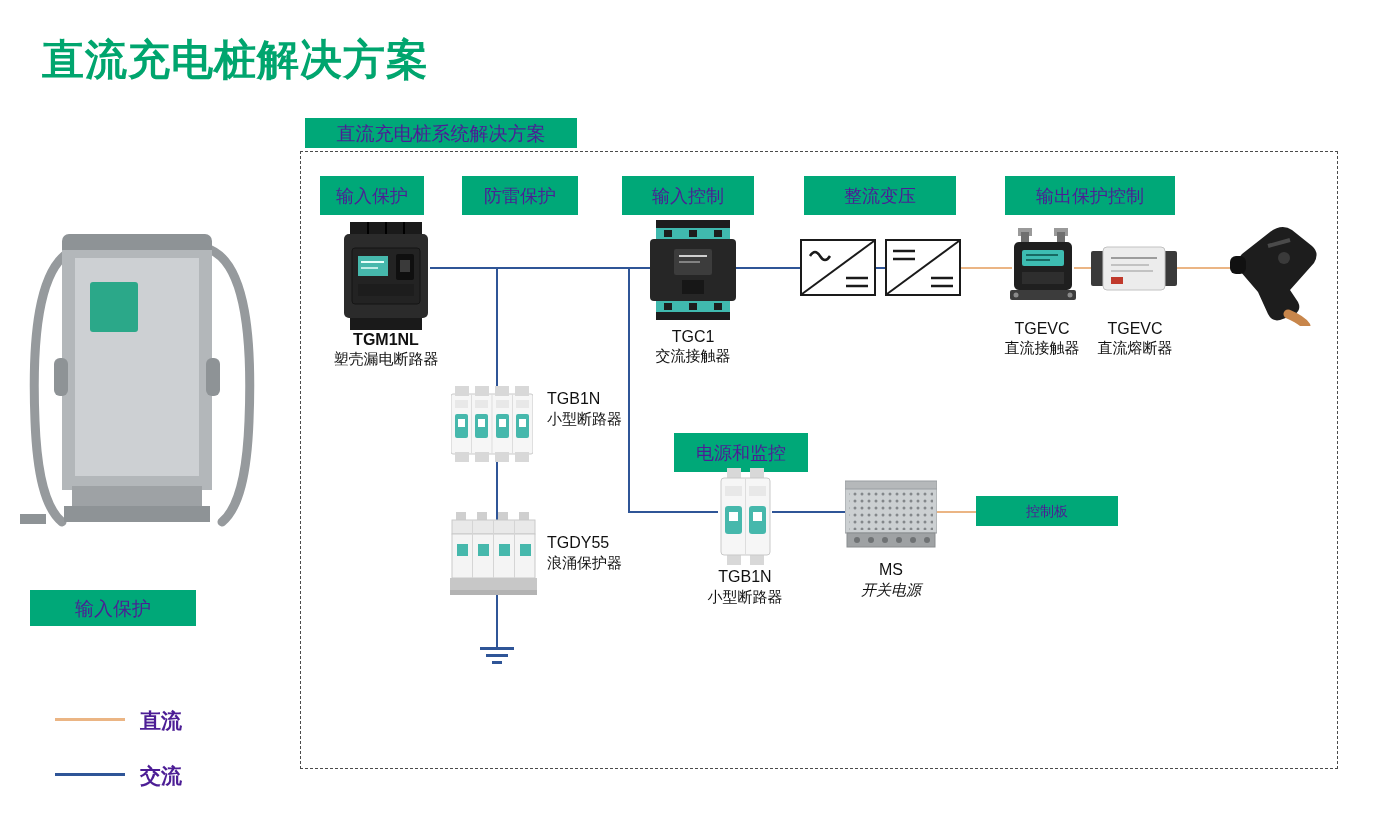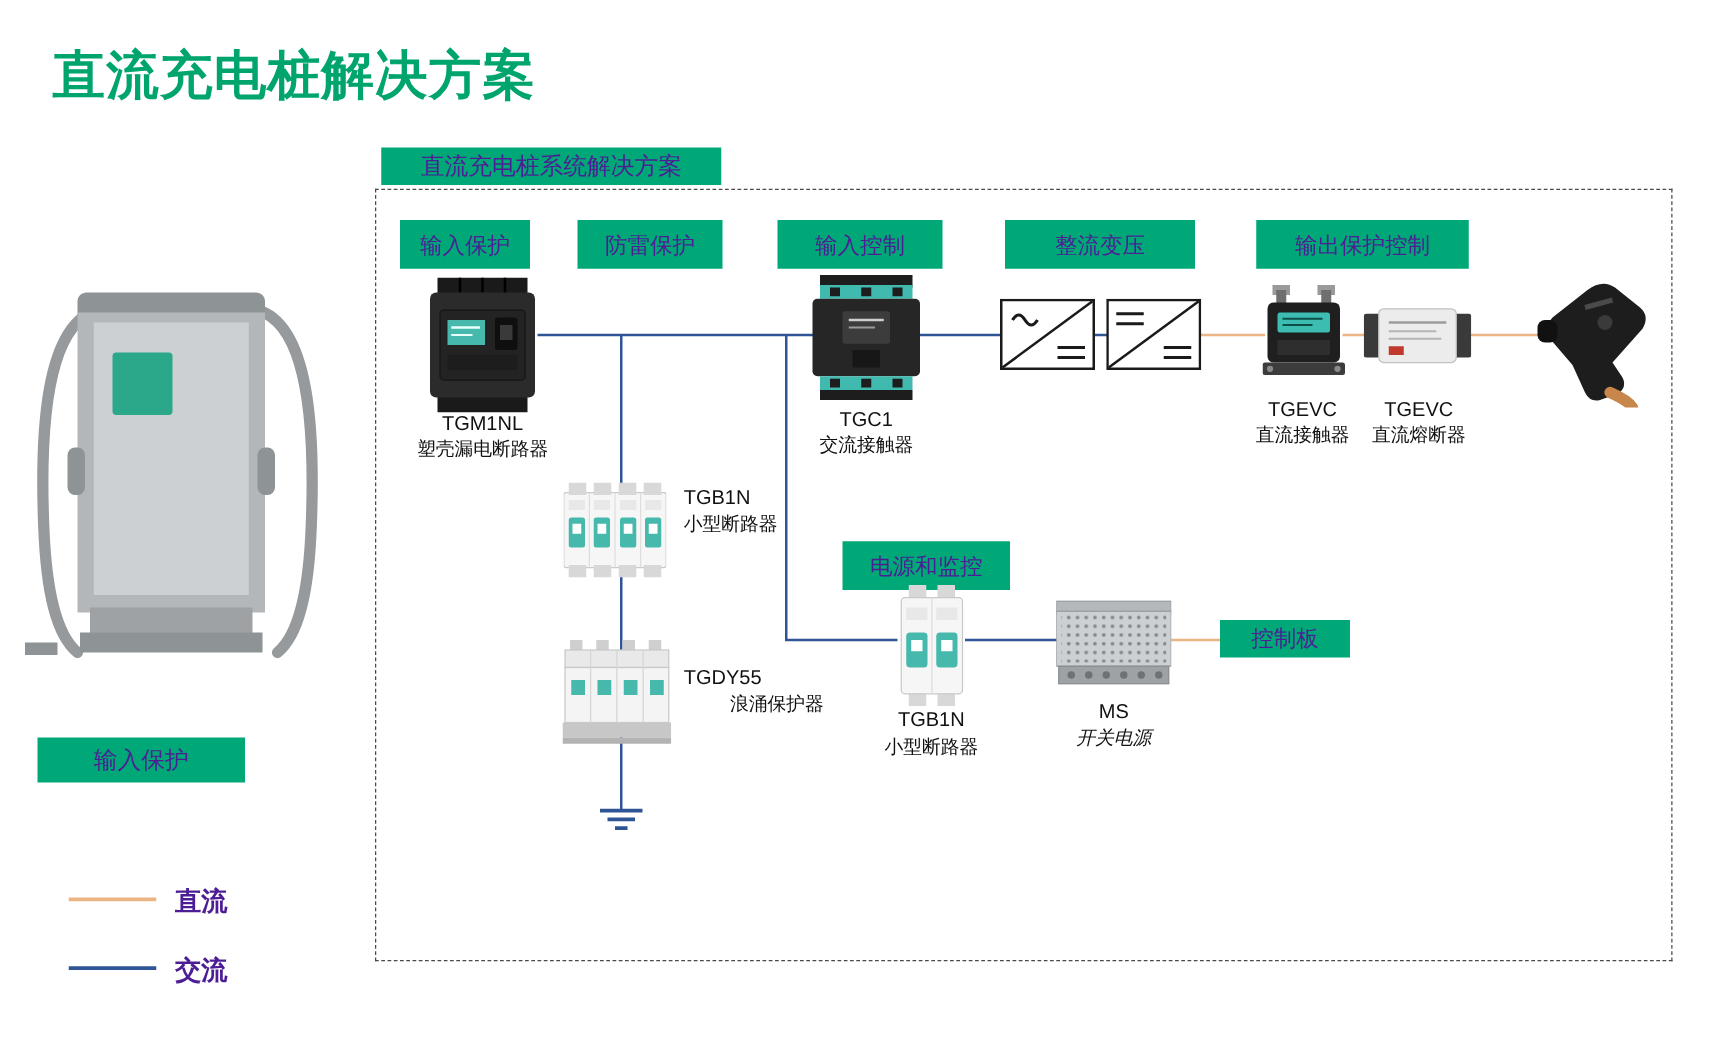--- a/index.html
+++ b/index.html
@@ -73,21 +73,21 @@
     <line x1="64" y1="0" x2="64" y2="16" stroke="#000" stroke-width="2"></line>
     <rect x="4" y="12" width="84" height="84" rx="5" fill="#2b2b2b"></rect>
     <rect x="12" y="26" width="68" height="56" rx="3" fill="#232323" stroke="#151515"></rect>
     <rect x="18" y="34" width="30" height="20" fill="#46B8AC"></rect>
     <line x1="21" y1="40" x2="44" y2="40" stroke="#e8fffb" stroke-width="2"></line>
     <line x1="21" y1="46" x2="38" y2="46" stroke="#e8fffb" stroke-width="1.5"></line>
     <rect x="56" y="32" width="18" height="26" rx="2" fill="#0f0f0f"></rect>
     <rect x="60" y="38" width="10" height="12" fill="#3a3a3a"></rect>
     <rect x="18" y="62" width="56" height="12" fill="#1d1d1d"></rect>
   </svg>
-  <div class="comp-label model" style="left:330px;top:331px;width:112px;">TGM1NL</div>
+  <div class="comp-label model" style="left:330px;top:331px;width:112px;font-weight:bold;">TGM1NL</div>
   <div class="comp-label desc" style="left:310px;top:350px;width:152px;">塑壳漏电断路器</div>
 
   <svg class="abs comp" style="left:451px;top:386px;" width="82" height="76" viewBox="0 0 82 76">
     <rect x="0" y="8" width="82" height="60" rx="2" fill="#f6f6f6" stroke="#c9c9c9"></rect>
     <rect x="4" y="0" width="14" height="10" fill="#d8d8d8"></rect>
       <rect x="24" y="0" width="14" height="10" fill="#d8d8d8"></rect>
     <rect x="44" y="0" width="14" height="10" fill="#d8d8d8"></rect>
       <rect x="64" y="0" width="14" height="10" fill="#d8d8d8"></rect>
     <rect x="4" y="66" width="14" height="10" fill="#d8d8d8"></rect>
       <rect x="24" y="66" width="14" height="10" fill="#d8d8d8"></rect>
@@ -123,21 +123,21 @@
     <line x1="43.5" y1="8" x2="43.5" y2="66" stroke="#d5d5d5"></line>
     <line x1="64.5" y1="8" x2="64.5" y2="66" stroke="#d5d5d5"></line>
     <rect x="7" y="32" width="11" height="12" fill="#46B8AC"></rect>
     <rect x="28" y="32" width="11" height="12" fill="#46B8AC"></rect>
     <rect x="49" y="32" width="11" height="12" fill="#46B8AC"></rect>
     <rect x="70" y="32" width="11" height="12" fill="#46B8AC"></rect>
     <rect x="0" y="66" width="87" height="12" fill="#c7c7c7"></rect>
     <rect x="0" y="78" width="87" height="5" fill="#b3b3b3"></rect>
   </svg>
   <div class="comp-label model side-label" style="left:547px;top:534px;width:100px;">TGDY55</div>
-  <div class="comp-label desc side-label" style="left:547px;top:554px;width:110px;margin-left:37px;">浪涌保护器</div>
+  <div class="comp-label desc side-label" style="left:547px;top:554px;width:110px;">浪涌保护器</div>
 
   <svg class="abs comp" style="left:648px;top:220px;" width="90" height="100" viewBox="0 0 90 100">
     <rect x="8" y="0" width="74" height="10" fill="#1d1d1d"></rect>
     <rect x="8" y="8" width="74" height="11" fill="#40B9AE"></rect>
     <rect x="16" y="10" width="8" height="7" fill="#1d1d1d"></rect>
       <rect x="41" y="10" width="8" height="7" fill="#1d1d1d"></rect>
       <rect x="66" y="10" width="8" height="7" fill="#1d1d1d"></rect>
     <rect x="2" y="19" width="86" height="62" rx="4" fill="#262626"></rect>
     <rect x="26" y="29" width="38" height="26" rx="2" fill="#3c3c3c"></rect>
     <line x1="31" y1="36" x2="59" y2="36" stroke="#cfcfcf" stroke-width="2"></line>
@@ -238,21 +238,21 @@
     <circle cx="12" cy="63" r="3" fill="#6f7274"></circle>
       <circle cx="26" cy="63" r="3" fill="#6f7274"></circle>
     <circle cx="40" cy="63" r="3" fill="#6f7274"></circle>
       <circle cx="54" cy="63" r="3" fill="#6f7274"></circle>
     <circle cx="68" cy="63" r="3" fill="#6f7274"></circle>
       <circle cx="82" cy="63" r="3" fill="#6f7274"></circle>
   </svg>
   <div class="comp-label model" style="left:861px;top:561px;width:60px;">MS</div>
   <div class="comp-label desc" style="left:846px;top:581px;width:90px;font-style:italic;">开关电源</div>
 
-  <div class="abs badge" style="left:976px;top:496px;width:104px;height:30px;font-size:18px;">控制板</div>
+  <div class="abs badge" style="left:976px;top:496px;width:142px;height:30px;font-size:14px;">控制板</div>
 
   <svg class="abs" style="left:20px;top:226px;" width="250" height="306" viewBox="0 0 250 306">
     <path d="M58,22 C16,34 12,120 15,195 C17,248 25,282 42,296" fill="none" stroke="#969a9d" stroke-width="9" stroke-linecap="round"></path>
     <path d="M186,22 C228,34 232,120 229,195 C227,248 219,282 202,296" fill="none" stroke="#969a9d" stroke-width="9" stroke-linecap="round"></path>
     <rect x="0" y="288" width="26" height="10" fill="#8e9396"></rect>
     <rect x="42" y="8" width="150" height="24" rx="7" fill="#8e9396"></rect>
     <rect x="42" y="24" width="150" height="240" fill="#b3b7ba"></rect>
     <rect x="55" y="32" width="124" height="218" fill="#cdd0d3"></rect>
     <rect x="70" y="56" width="48" height="50" rx="3" fill="#2BA889"></rect>
     <rect x="34" y="132" width="14" height="38" rx="6" fill="#8e9396"></rect>

